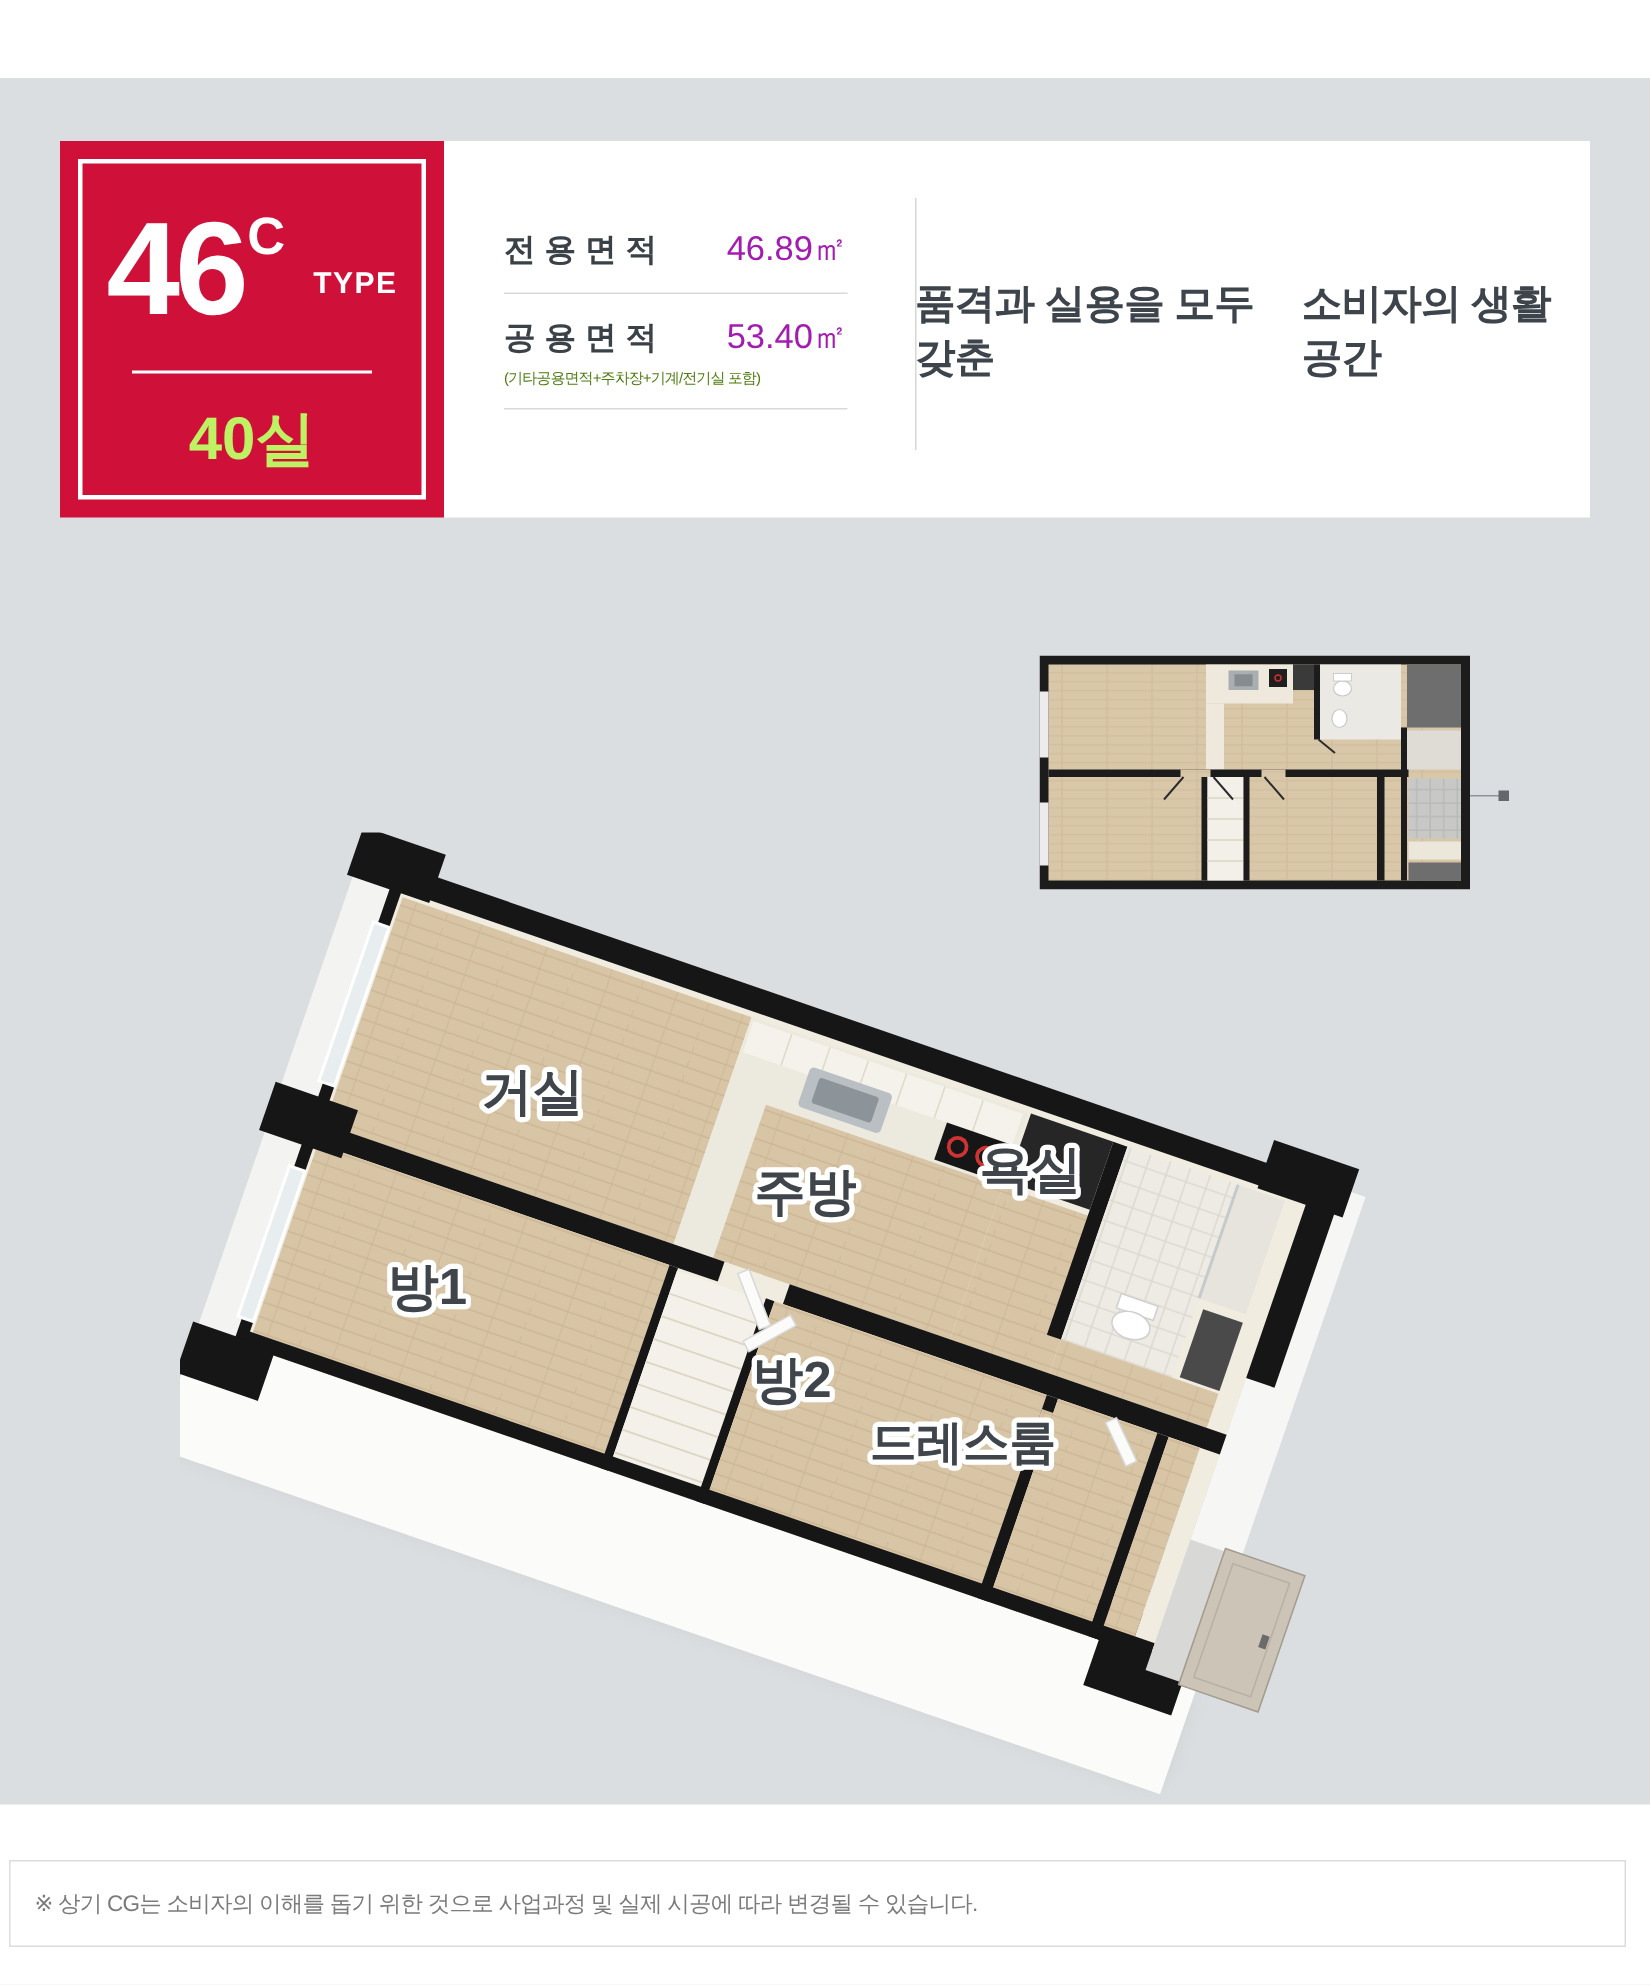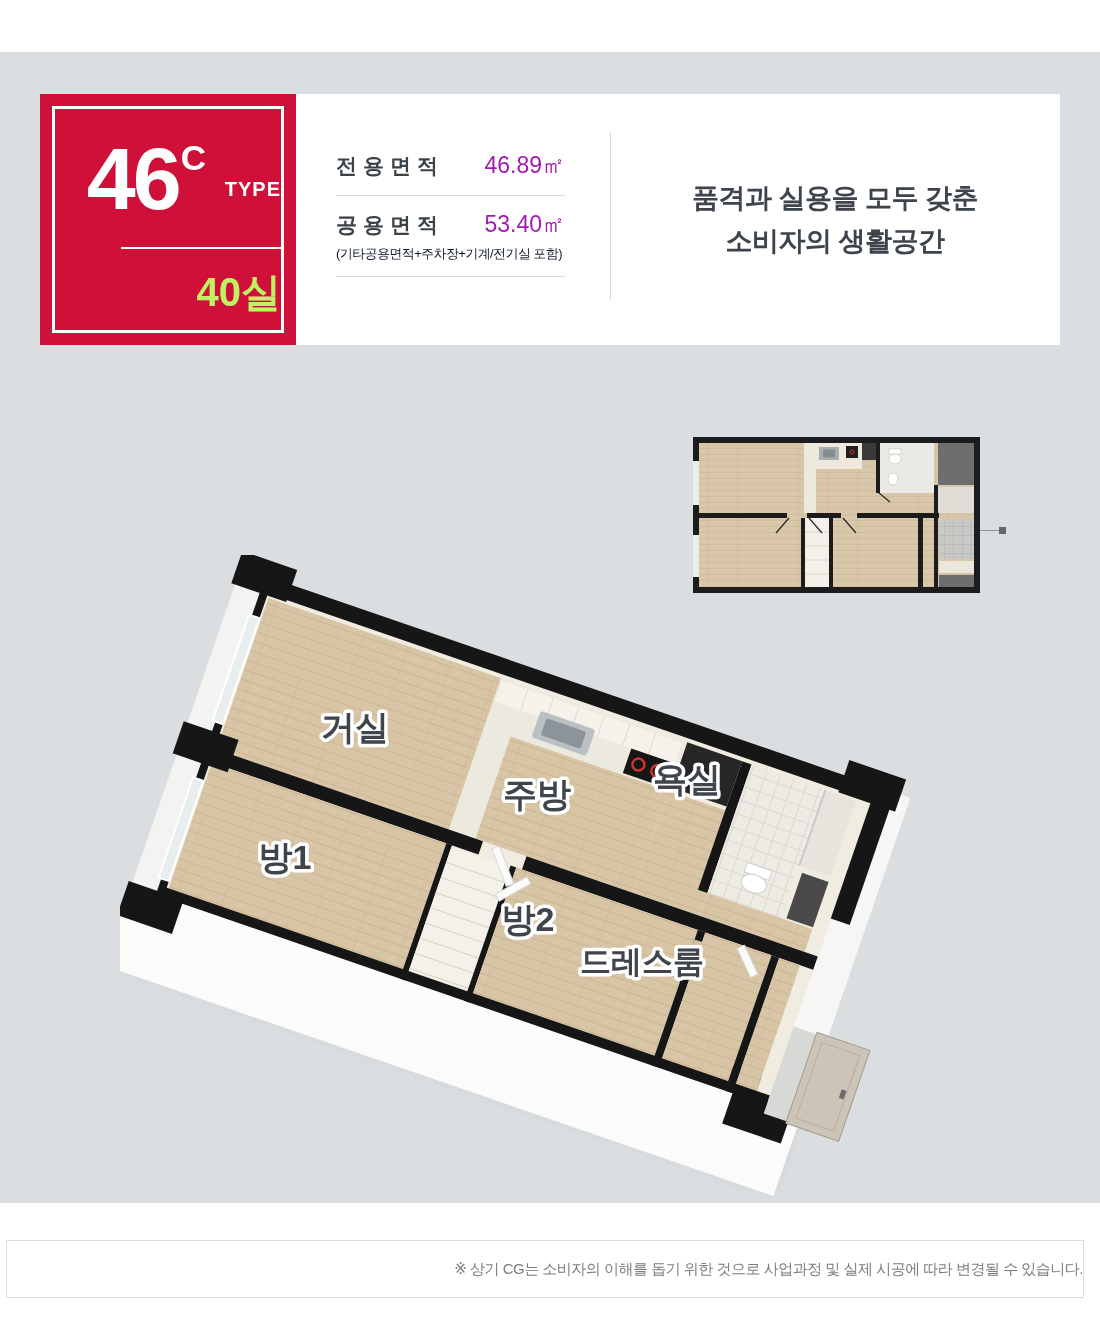--- a/index.html
+++ b/index.html
@@ -5,58 +5,58 @@
   html,body{margin:0;padding:0;background:#ffffff;}
   body{width:1100px;height:1323px;position:relative;overflow:hidden;
        font-family:"Liberation Sans","DejaVu Sans",sans-serif;-webkit-font-smoothing:antialiased;}
 
   .gray-section{position:absolute;left:0;top:52px;width:1100px;height:1151px;background:#dbdee0;}
 
   
   .header-card{position:absolute;left:40px;top:94px;width:1020px;height:251px;display:flex;}
   .type-badge{width:256px;height:251px;background:#cf1038;position:relative;flex:0 0 auto;}
   .badge-inner{position:absolute;left:12px;top:12px;right:12px;bottom:12px;border:3px solid #ffffff;
-               display:flex;flex-direction:column;align-items:flex-end;}
+               display:flex;flex-direction:column;align-items:center;}
   .badge-main{display:flex;align-items:flex-start;margin-top:26px;color:#ffffff;line-height:1;}
   .badge-num{font-size:88px;font-weight:800;letter-spacing:-3px;}
   .badge-side{display:flex;flex-direction:column;align-items:flex-start;margin-top:5px;margin-left:2px;}
   .badge-letter{font-size:35px;font-weight:800;}
   .badge-type{font-size:20px;font-weight:800;letter-spacing:1px;margin-top:4px;margin-left:44px;}
   .badge-divider{width:160px;height:2px;background:#ffffff;margin-top:24px;}
   .badge-rooms{color:#bef264;font-size:40px;font-weight:800;margin-top:16px;}
 
   .card-body{flex:1;background:#ffffff;position:relative;}
   .area-info{position:absolute;left:40px;top:12px;width:229px;}
   .area-row{display:flex;justify-content:space-between;align-items:baseline;}
   .area-label{font-size:21px;font-weight:800;letter-spacing:6px;color:#3a4147;white-space:nowrap;}
   .area-value{font-size:23px;font-weight:400;color:#a21caf;white-space:nowrap;}
   .row1{margin-top:44px;}
   .hdiv{height:1px;background:#d9d9d9;margin-top:14px;}
   .row2{margin-top:13px;}
-  .area-note{font-size:13px;color:#0f172a;letter-spacing:-0.6px;margin-top:5px;white-space:nowrap;}
+  .area-note{font-size:10px;color:#4d7c0f;letter-spacing:-0.6px;margin-top:5px;white-space:nowrap;}
   .hdiv2{height:1px;background:#d9d9d9;margin-top:13px;}
   .row3{margin-top:17px;}
 
   .vsep{position:absolute;left:314px;top:38px;height:168px;width:1px;background:#d6d6d6;}
-  .tagline{position:absolute;left:314px;right:0;top:0;bottom:0;display:flex;flex-direction:column;
+  .tagline{position:absolute;left:314px;right:0;top:0;bottom:0;display:flex;flex-direction:row;
            justify-content:center;align-items:center;gap:7px;color:#3d444b;font-size:27px;font-weight:700;letter-spacing:-0.5px;}
 
   
   .miniplan{position:absolute;left:693px;top:437px;width:287px;height:156px;}
   .leader-line{position:absolute;left:980px;top:530px;width:21px;height:1px;background:#8f9499;}
   .leader-dot{position:absolute;left:999px;top:527px;width:7px;height:7px;background:#63686d;}
 
   
   .plan3d{position:absolute;left:120px;top:555px;width:860px;height:645px;}
   .room-label{font-weight:700;fill:#3f454b;stroke:#ffffff;stroke-width:7px;paint-order:stroke;
               stroke-linejoin:round;text-anchor:middle;}
 
   
   .disclaimer{position:absolute;left:6px;top:1240px;width:1076px;height:56px;background:#ffffff;
-              border:1px solid #dcdcdc;display:flex;align-items:center;justify-content:flex-end;}
+              border:1px solid #dcdcdc;display:flex;align-items:center;}
   .disclaimer span{font-size:15px;color:#7b7b7b;padding-left:16px;letter-spacing:-0.5px;}
 </style>
 </head>
 <body>
 
 <div class="gray-section"></div>
 
 <div class="header-card">
   <div class="type-badge">
     <div class="badge-inner">

